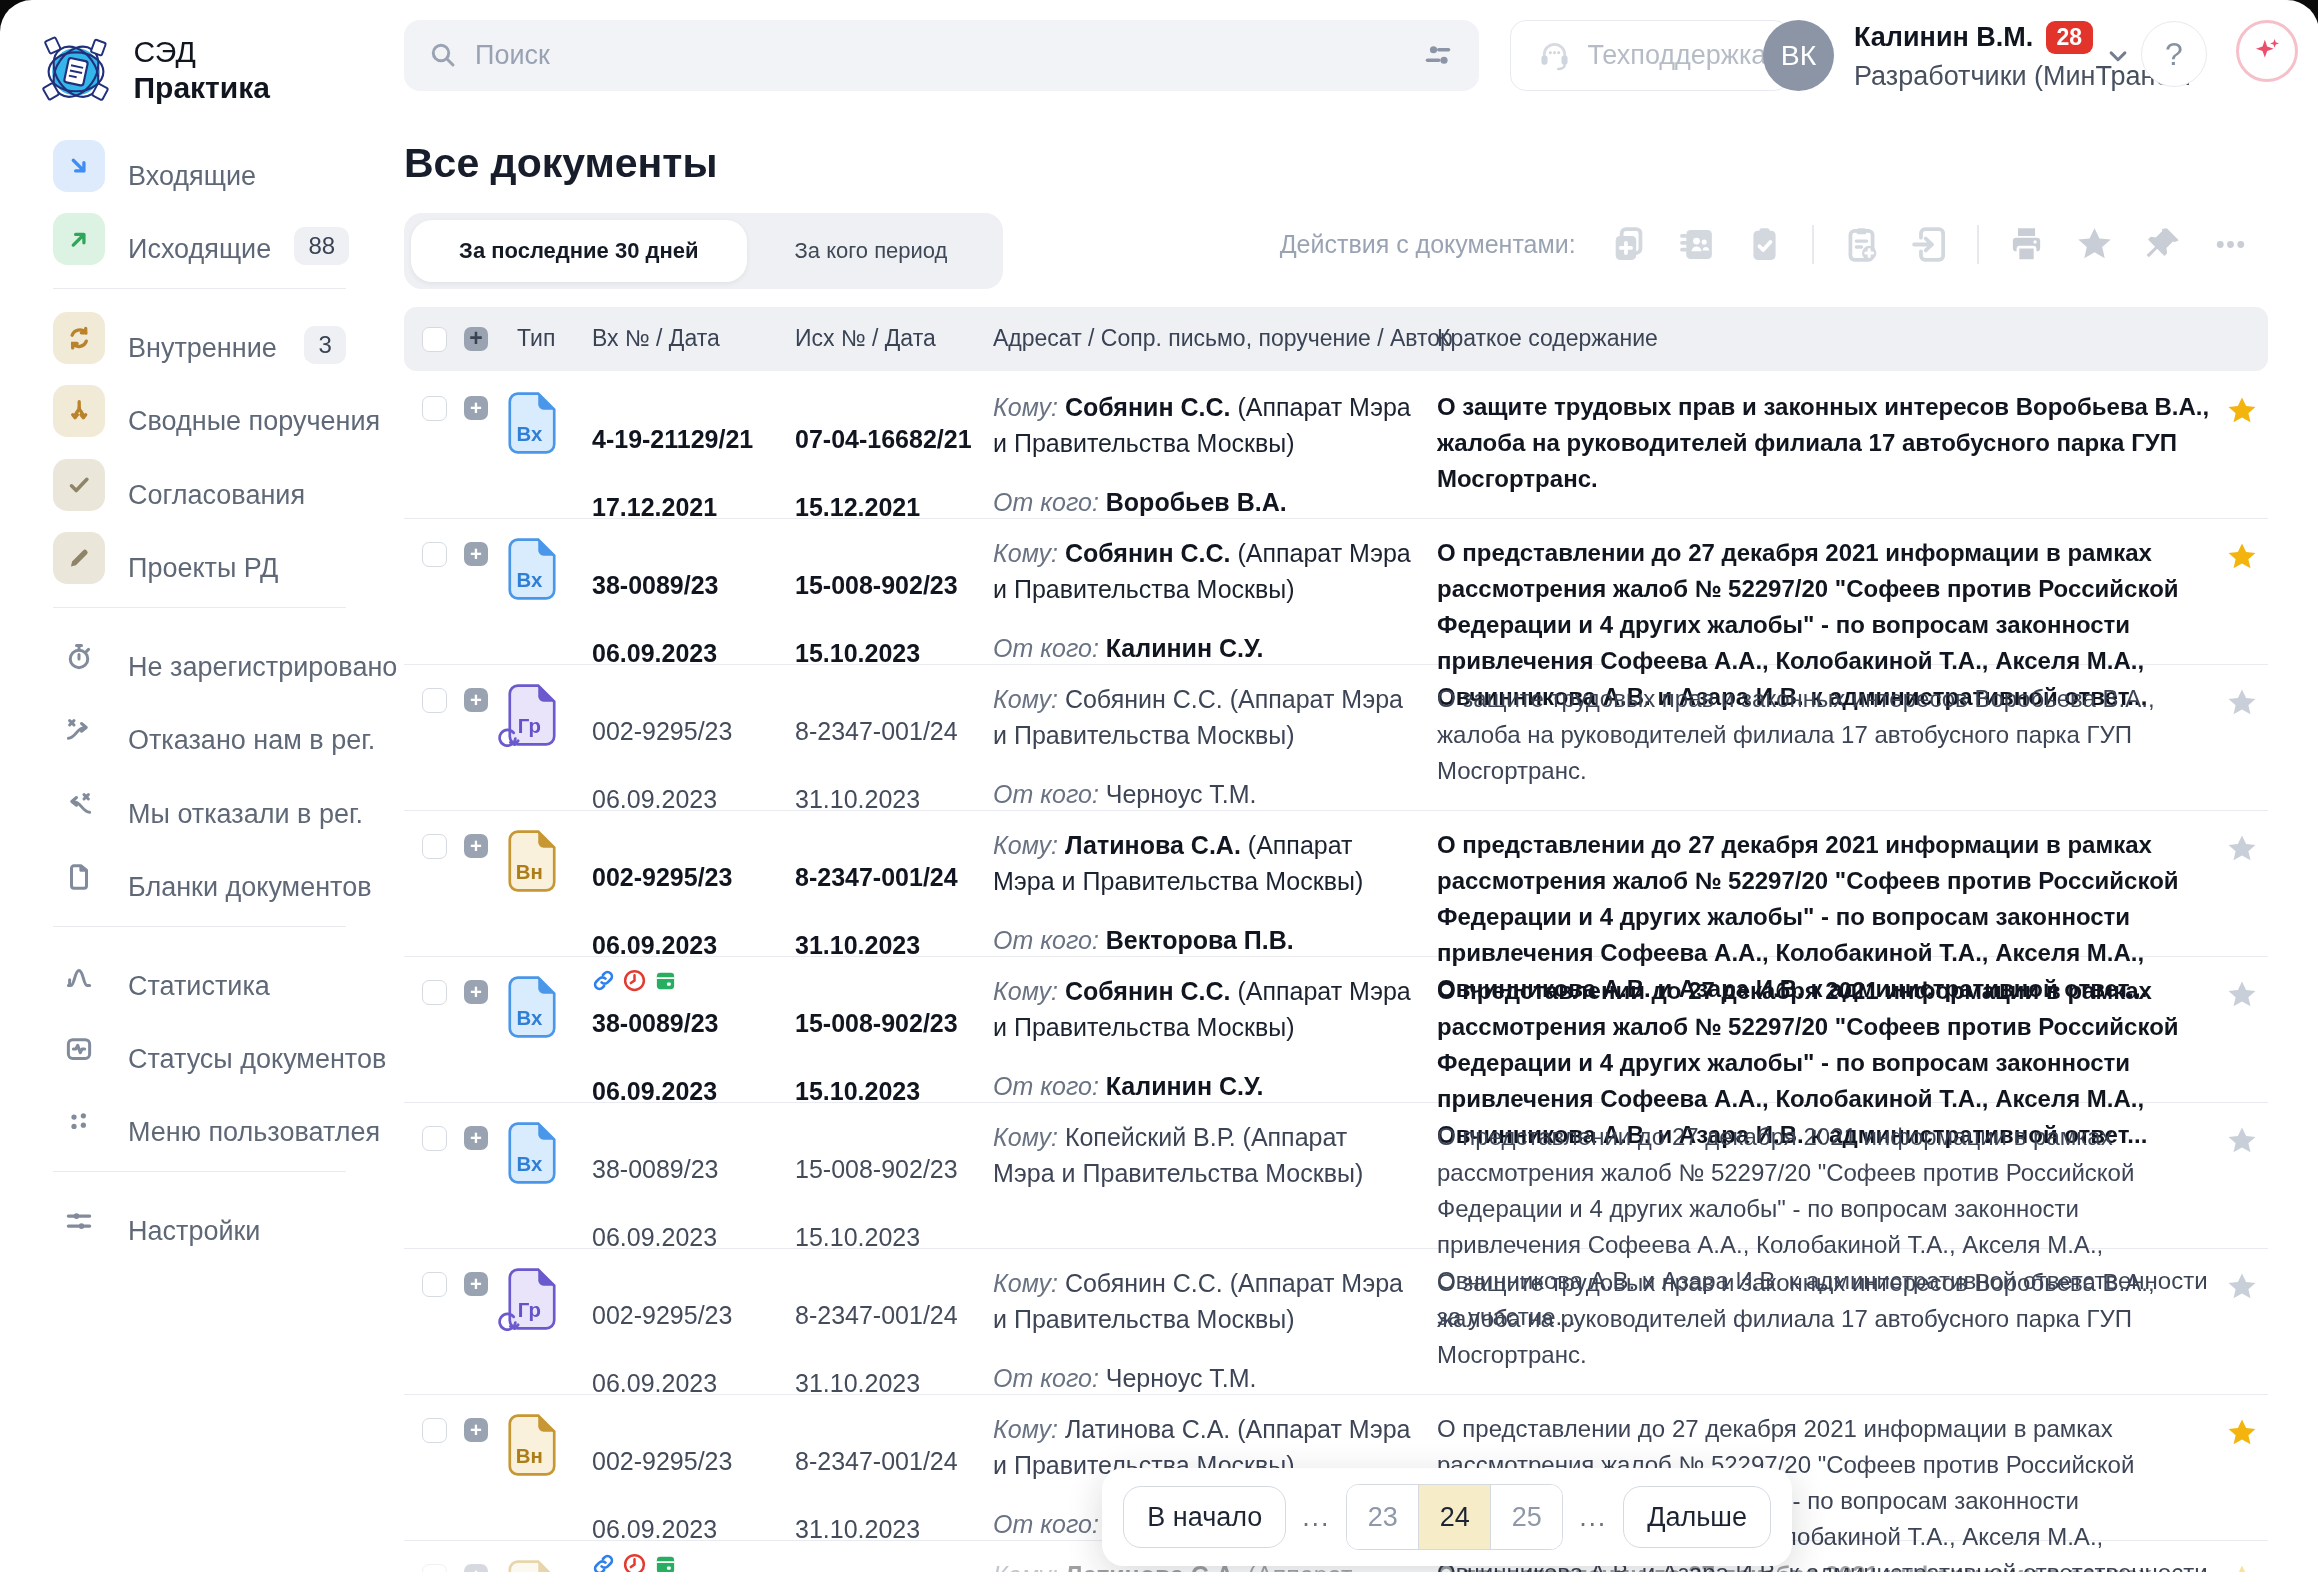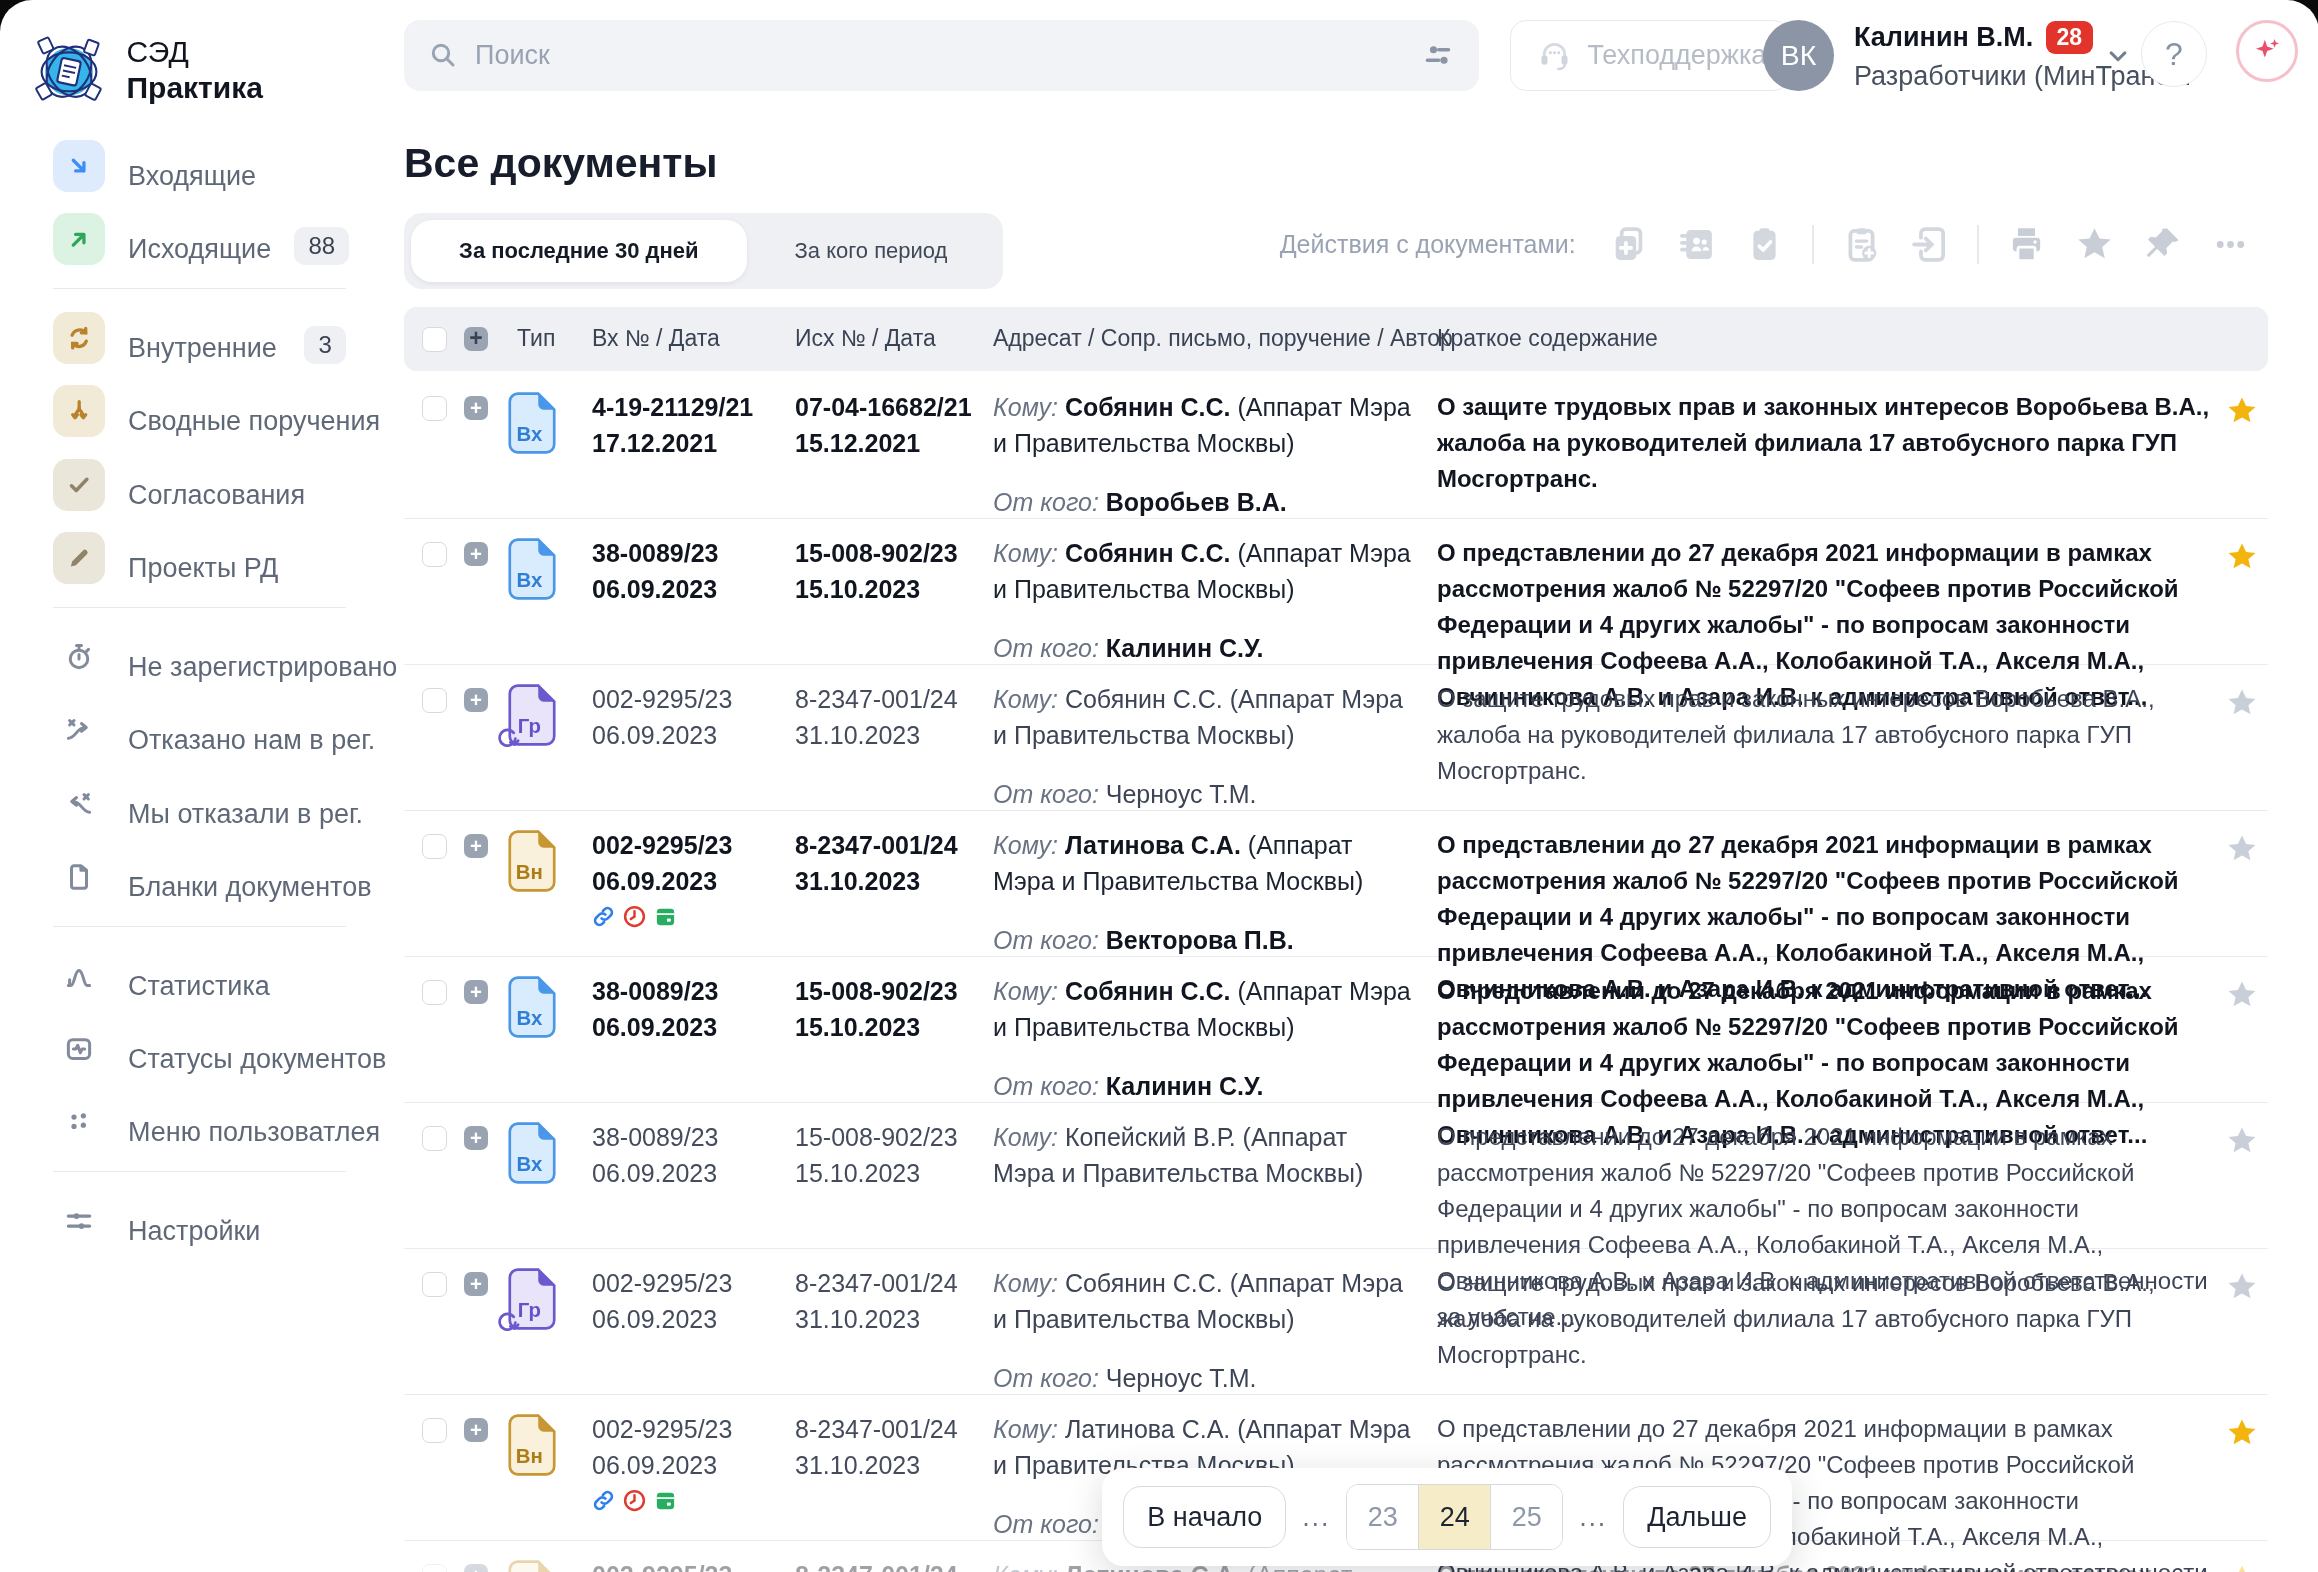--- a/index.html
+++ b/index.html
@@ -1,21 +1,21 @@
 <!DOCTYPE html>
 <html lang="ru" style="font-size:14.2px"><head>
 <meta charset="utf-8">
 <style>
   html,body{margin:0;padding:0;background:#0a0a0a;}
   .app{position:relative;width:2319px;height:1572px;background:#fff;overflow:hidden;
        border-radius:32px 32px 0 0;font-family:"Liberation Sans","DejaVu Sans",sans-serif;color:#3f4857;}
   svg{display:block}
   
   .sidebar{position:absolute;left:0;top:0;width:391px;height:100%;}
-  .brand{position:absolute;left:31px;top:32px;display:flex;align-items:center;gap:19.5px;}
+  .brand{position:absolute;left:38px;top:32px;display:flex;align-items:center;gap:19.5px;}
   .brand-text{font-size:30px;line-height:36px;color:#10151f;}
   .brand-text .b2{font-weight:700;}
   .nav{position:absolute;left:53px;top:140px;width:293px;}
   .nav-item{display:flex;align-items:flex-end;gap:23px;height:52px;margin-bottom:21.3px;cursor:pointer;}
   .nav-ic{width:52px;height:52px;border-radius:14.2px;display:flex;align-items:center;justify-content:center;flex:0 0 52px;}
   .ic-plain{background:transparent;}
   .bg-blue{background:#ddebfc;color:#3d8df5}.bg-green{background:#dcf3e3;color:#30a65a}
   .bg-purple{background:#ece5fb;color:#8a63e8}.bg-tan{background:#f1ead6;color:#b9822b}
   .bg-sand{background:#eae6da;color:#8f8468}.ic-gray{color:#828b9b}
   .nav-label{font-size:27px;color:#5f6877;white-space:nowrap;}
@@ -66,21 +66,21 @@
   .circ{display:none;position:absolute;left:-12.4px;bottom:-5.3px;}
   .t-gr .circ{display:block;}
   .t-vx .fb{fill:#d9ecfe;stroke:#4a97ea}.t-vx .ff{fill:#4a97ea}.t-vx .doc-label{color:#2f7fd6}
   .t-gr .fb{fill:#e9e4f9;stroke:#6a5acd}.t-gr .ff{fill:#6a5acd}.t-gr .doc-label{color:#6352c8}
   .t-vn .fb{fill:#f9f1dc;stroke:#c69732}.t-vn .ff{fill:#c69732}.t-vn .doc-label{color:#ad7d17}
   .col{position:absolute;top:16px;font-size:25px;line-height:36px;}
   .col-in{left:188px;width:195px;}
   .col-out{left:391px;width:195px;}
   .col-addr{left:589px;width:418px;}
   .col-sum{left:1033px;width:782px;font-size:24px;line-height:36px;color:#3c4455;}
-  .num{color:#444c5c;}
+  .num{color:#444c5c;margin-top:32px;}
   .row-flags{display:none;gap:7.1px;margin-top:5.3px;align-items:center;}
   .lbl{font-style:italic;color:#6a7383;}
   .nm{font-weight:400;color:#3c4455;}
   .org{color:#3c4455;}
   .col-addr p{margin:0;}
   .col-addr .from{margin-top:23px;}
   .row.unread .num,.row.unread .nm{font-weight:700;color:#10151f;}
   .row.unread .col-sum{font-weight:700;color:#10151f;}
   .row.unread .org{color:#1b2230;}
   .star{position:absolute;left:1821px;top:21.3px;cursor:pointer;}

